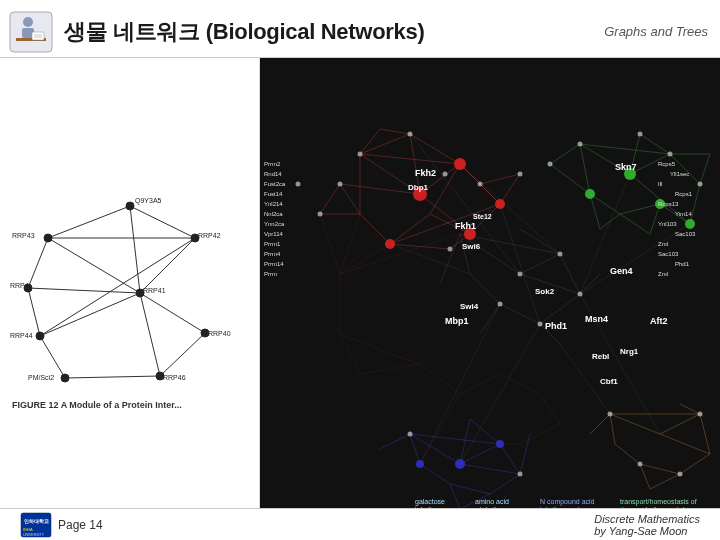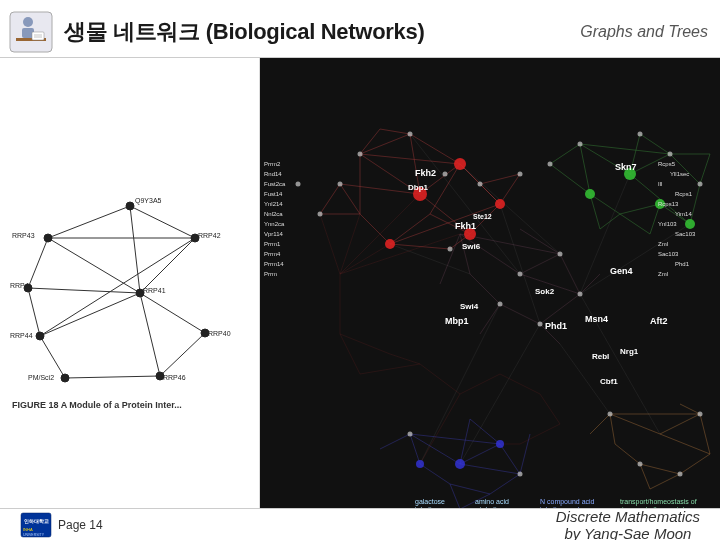--- a/index.html
+++ b/index.html
@@ -31,21 +31,21 @@
       height: 44px;
       flex-shrink: 0;
     }
     #header-title {
       font-size: 22px;
       font-weight: bold;
       color: #1a1a1a;
       letter-spacing: -0.3px;
     }
     #header-subtitle {
-      font-size: 16px;
+      font-size: 13px;
       color: #555;
       text-align: left;
       font-style: italic;
     }
 
     
     #main {
       display: flex;
       width: 720px;
       height: 482px; 
@@ -200,21 +200,21 @@
         <text x="2" y="50" font-size="7" fill="#222">RRP43</text>
         <text x="188" y="50" font-size="7" fill="#222">RRP42</text>
         <text x="0" y="100" font-size="7" fill="#222">RRP4</text>
         <text x="133" y="105" font-size="7" fill="#222">RRP41</text>
         <text x="0" y="150" font-size="7" fill="#222">RRP44</text>
         <text x="198" y="148" font-size="7" fill="#222">RRP40</text>
         <text x="18" y="192" font-size="7" fill="#222">PM/Sci2</text>
         <text x="153" y="192" font-size="7" fill="#222">RRP46</text>
       </svg>
     </div>
-    <div id="figure-caption" style="font-size:9px; color:#333; width:235px; margin-top:4px; font-weight:bold;">FIGURE 18   A Module of a Protein Inter...</div>
+    <div id="figure-caption" style="font-size:9px; color:#333; width:235px; margin-top:4px; font-weight:bold;">FIGURE 12   A Module of a Protein Inter...</div>
   </div>
 
   <div id="right-panel">
     <svg id="network-svg" viewBox="0 0 460 450" xmlns="http://www.w3.org/2000/svg" style="background:#111;">
 
       <defs>
         <radialGradient id="glow1" cx="50%" cy="50%" r="50%">
           <stop offset="0%" stop-color="#444" stop-opacity="0.6"></stop>
           <stop offset="100%" stop-color="#111" stop-opacity="0"></stop>
         </radialGradient>
@@ -468,15 +468,15 @@
   <div id="footer-left" style="display:flex; align-items:center; gap:6px;">
 
     <svg width="32" height="26" viewBox="0 0 32 26" xmlns="http://www.w3.org/2000/svg">
       <rect x="1" y="1" width="30" height="24" rx="2" fill="#003399" stroke="#002266" stroke-width="0.5"></rect>
       <text x="4" y="11" font-size="5" fill="#ffffff" font-weight="bold">인하대학교</text>
       <text x="3" y="19" font-size="4" fill="#ffdd00">INHA</text>
       <text x="3" y="24" font-size="3.5" fill="#aaccff">UNIVERSITY</text>
     </svg>
     <span style="font-size:12px; color:#333;">Page 14</span>
   </div>
-  <div id="footer-right" style="font-size:15px; color:#333; text-align:center; font-style:italic; white-space:pre-line;">Discrete Mathematics
+  <div id="footer-right" style="font-size:11px; color:#333; text-align:left; font-style:italic; white-space:pre-line;">Discrete Mathematics
 by Yang-Sae Moon</div>
 </div>
 
 </body></html>

